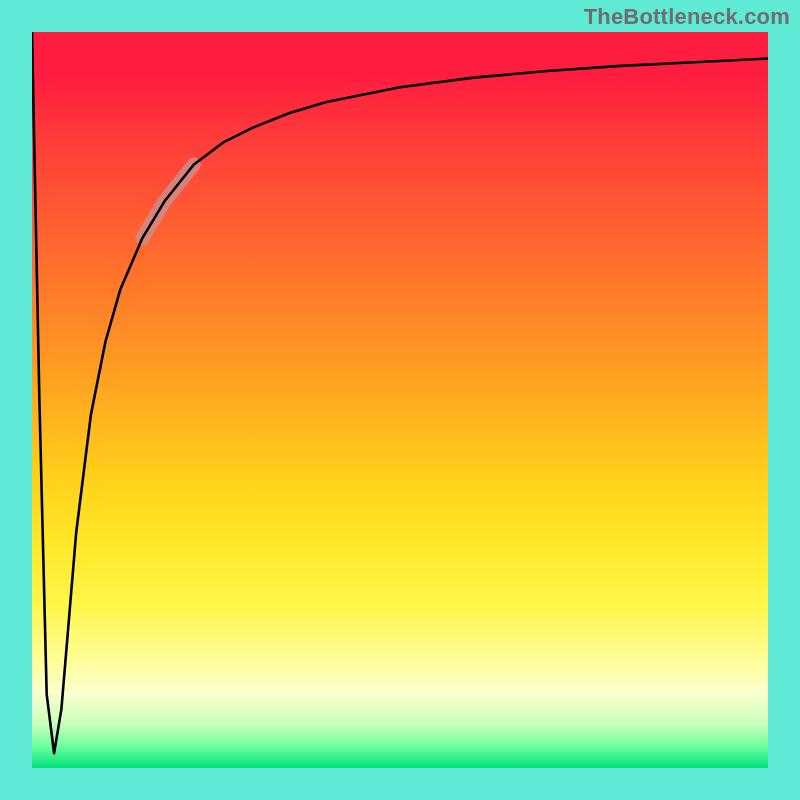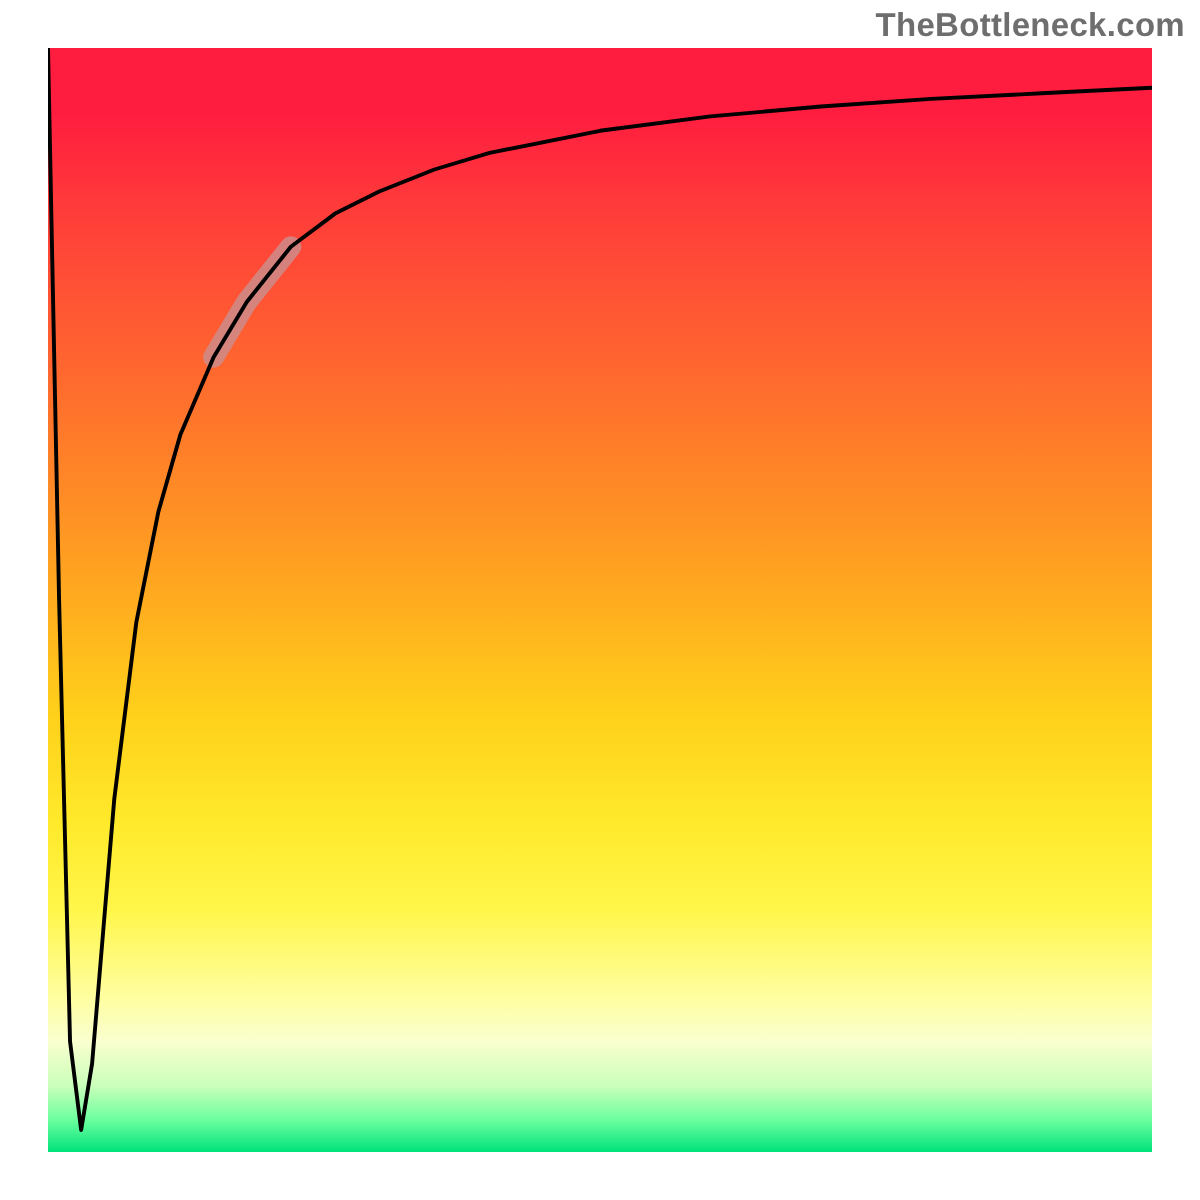--- a/index.html
+++ b/index.html
@@ -10,21 +10,21 @@
     background: #000;
     overflow: hidden;
     font-family: Arial, Helvetica, sans-serif;
   }
   .frame {
     position: absolute;
     top: 0;
     left: 0;
     width: 800px;
     height: 800px;
-    background: #ffffff;
+    background: #5eead4;
   }
   .plot {
     position: absolute;
     top: 32px;
     left: 32px;
     width: 736px;
     height: 736px;
     overflow: hidden;
   }
   .gradient {

